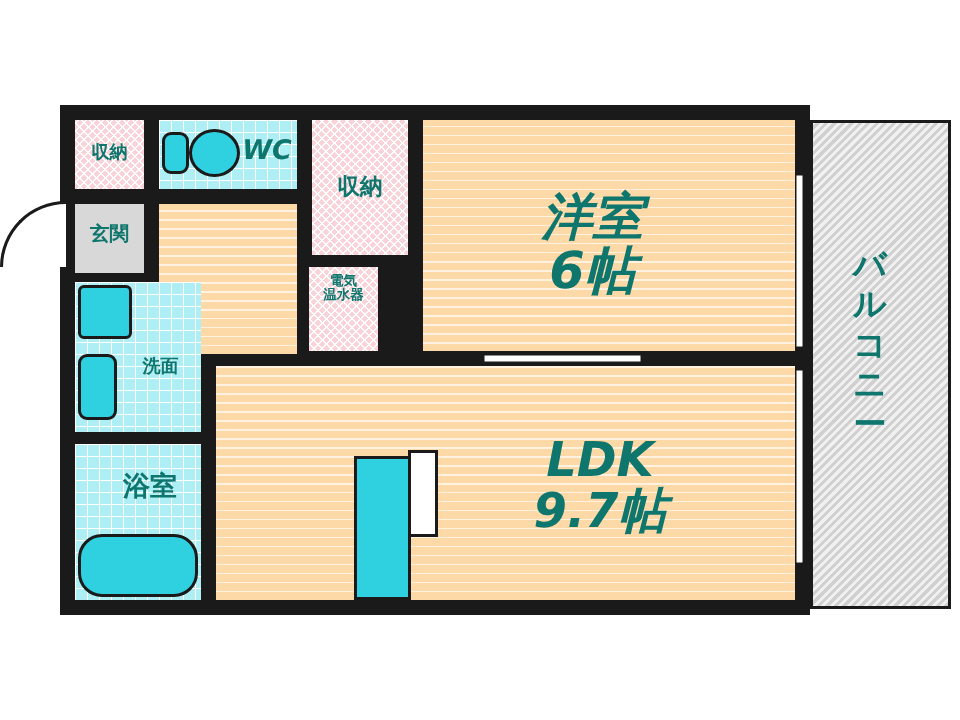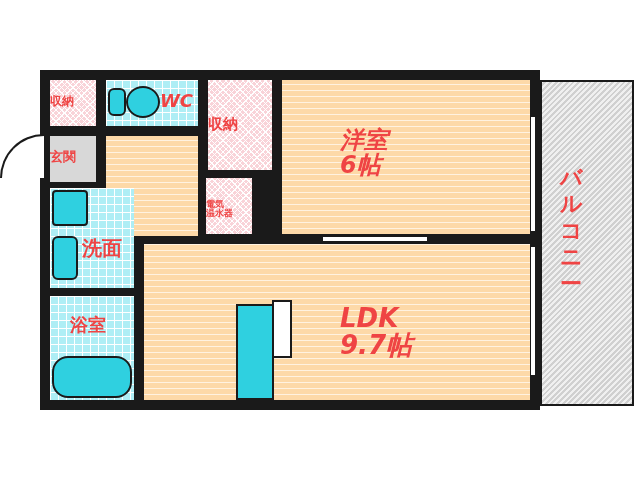--- a/index.html
+++ b/index.html
@@ -4,21 +4,21 @@
 <style>
   html,body{margin:0;padding:0;background:#fff;}
   body{width:640px;height:480px;position:relative;overflow:hidden;font-family:"DejaVu Sans",sans-serif;}
   .abs{position:absolute;box-sizing:border-box;}
   .wall{background:#1a1a1a;}
   .floor{background-color:#fdd9a8;background-image:repeating-linear-gradient(0deg,#fdd9a8 0 5px,#fff2e0 5px 6px);}
   .tile{background-color:#aeeef5;background-image:linear-gradient(#fff 1px,transparent 1px),linear-gradient(90deg,#fff 1px,transparent 1px);background-size:8px 8px;}
   .closet{background-color:#f9d3d8;background-image:repeating-linear-gradient(45deg,transparent 0 3px,#fff 3px 4px),repeating-linear-gradient(-45deg,transparent 0 3px,#fff 3px 4px);}
   .genkan{background:#d8d8d8;}
   .balcony{background-color:#d9d9d9;background-image:repeating-linear-gradient(-45deg,#d0d0d0 0 2px,#f0f0f0 2px 4px);border:2px solid #1a1a1a;}
-  .label{position:absolute;font-weight:bold;color:#ef4444;font-style:italic;text-align:left;white-space:pre-line;line-height:1.05;}
+  .label{position:absolute;font-weight:bold;color:#0f766e;font-style:italic;text-align:center;white-space:pre-line;line-height:1.05;}
   .window{position:absolute;background:#fff;border:1.5px solid #1a1a1a;box-sizing:border-box;}
   .fixture{position:absolute;background:#2fd0e0;border:2px solid #1a1a1a;box-sizing:border-box;}
 </style>
 </head>
 <body>
 
 <div class="abs wall" style="left:40px;top:70px;width:500px;height:340px;"></div>
 
 <div class="abs closet" style="left:50px;top:80px;width:46px;height:46px;"></div>
 <div class="label" style="left:50px;top:95px;width:46px;font-size:12px;font-style:normal;">収納</div>
@@ -31,38 +31,38 @@
 <div class="abs genkan" style="left:50px;top:136px;width:46px;height:46px;"></div>
 <div class="label" style="left:50px;top:150px;width:46px;font-size:13px;font-style:normal;">玄関</div>
 <div class="abs" style="left:0px;top:134px;width:44px;height:44px;border:2px solid #1a1a1a;border-right:none;border-bottom:none;border-radius:44px 0 0 0;background:#fff;"></div>
 
 <div class="abs floor" style="left:106px;top:136px;width:92px;height:100px;"></div>
 
 <div class="abs closet" style="left:208px;top:80px;width:64px;height:90px;"></div>
 <div class="label" style="left:208px;top:117px;width:64px;font-size:15px;font-style:normal;">収納</div>
 
 <div class="abs closet" style="left:206px;top:178px;width:46px;height:56px;"></div>
-<div class="label" style="left:206px;top:200px;width:46px;font-size:9px;font-style:normal;">電気
+<div class="label" style="left:206px;top:184px;width:46px;font-size:9px;font-style:normal;">電気
 温水器</div>
 
 <div class="abs floor" style="left:282px;top:80px;width:248px;height:154px;"></div>
-<div class="label" style="left:340px;top:128px;width:110px;font-size:24px;">洋室
+<div class="label" style="left:340px;top:128px;width:110px;font-size:34px;">洋室
 6帖</div>
 
 <div class="abs tile" style="left:50px;top:188px;width:84px;height:100px;"></div>
 <div class="fixture" style="left:52px;top:190px;width:36px;height:36px;border-radius:4px;"></div>
 <div class="fixture" style="left:52px;top:236px;width:26px;height:44px;border-radius:6px;"></div>
-<div class="label" style="left:82px;top:238px;width:50px;font-size:20px;font-style:normal;">洗面</div>
+<div class="label" style="left:82px;top:238px;width:50px;font-size:12px;font-style:normal;">洗面</div>
 
 <div class="abs tile" style="left:50px;top:296px;width:84px;height:104px;"></div>
 <div class="label" style="left:70px;top:316px;width:60px;font-size:18px;font-style:normal;">浴室</div>
 <div class="fixture" style="left:52px;top:356px;width:80px;height:42px;border-radius:16px;"></div>
 
 <div class="abs floor" style="left:144px;top:244px;width:386px;height:156px;"></div>
-<div class="label" style="left:340px;top:305px;width:120px;font-size:26px;">LDK
+<div class="label" style="left:340px;top:290px;width:120px;font-size:32px;">LDK
 9.7帖</div>
 <div class="fixture" style="left:236px;top:304px;width:38px;height:96px;"></div>
 <div class="abs" style="left:272px;top:300px;width:20px;height:58px;background:#fff;border:2px solid #1a1a1a;"></div>
 
 <div class="window" style="left:322px;top:236px;width:106px;height:6px;"></div>
 <div class="window" style="left:530px;top:116px;width:6px;height:116px;"></div>
 <div class="window" style="left:530px;top:246px;width:6px;height:130px;"></div>
 
 <div class="abs balcony" style="left:540px;top:80px;width:94px;height:326px;"></div>
 <div class="label" style="left:560px;top:165px;width:40px;font-size:22px;font-style:normal;line-height:1.2;">バ

